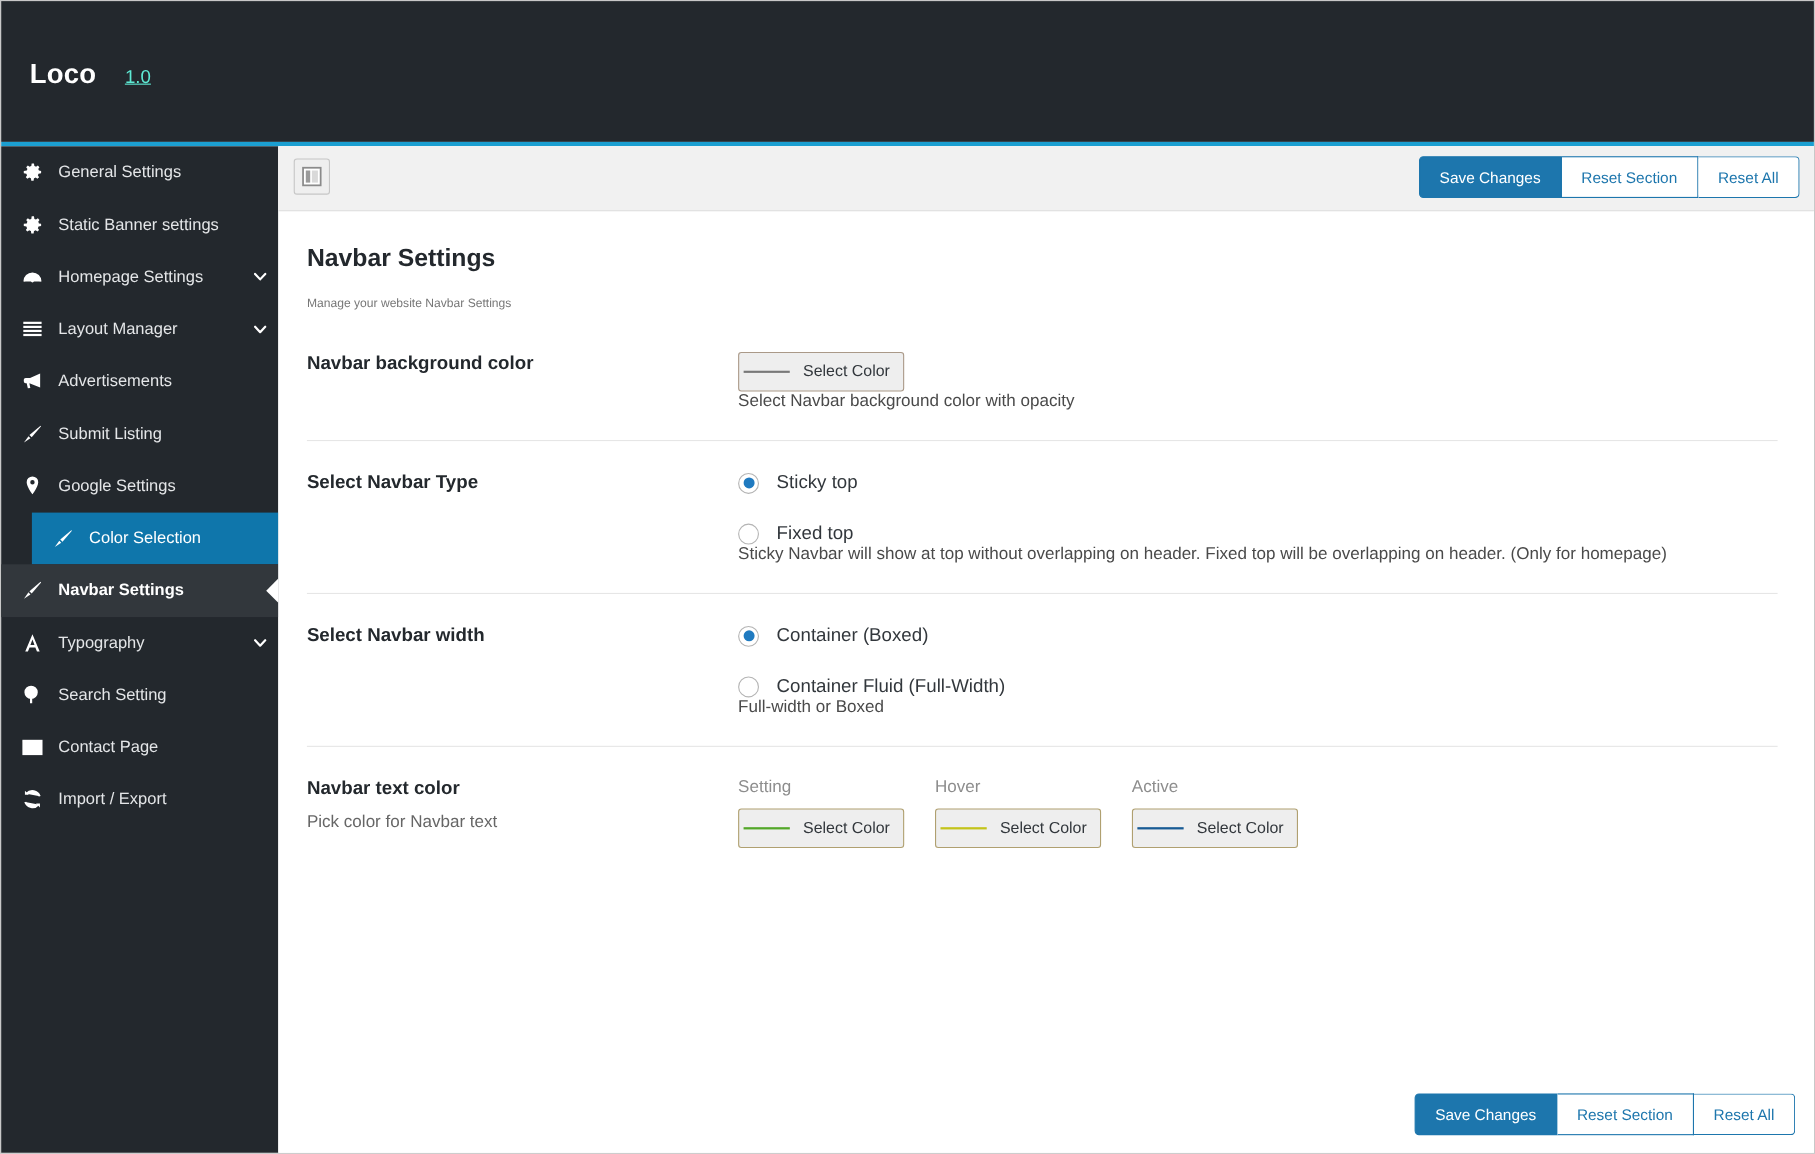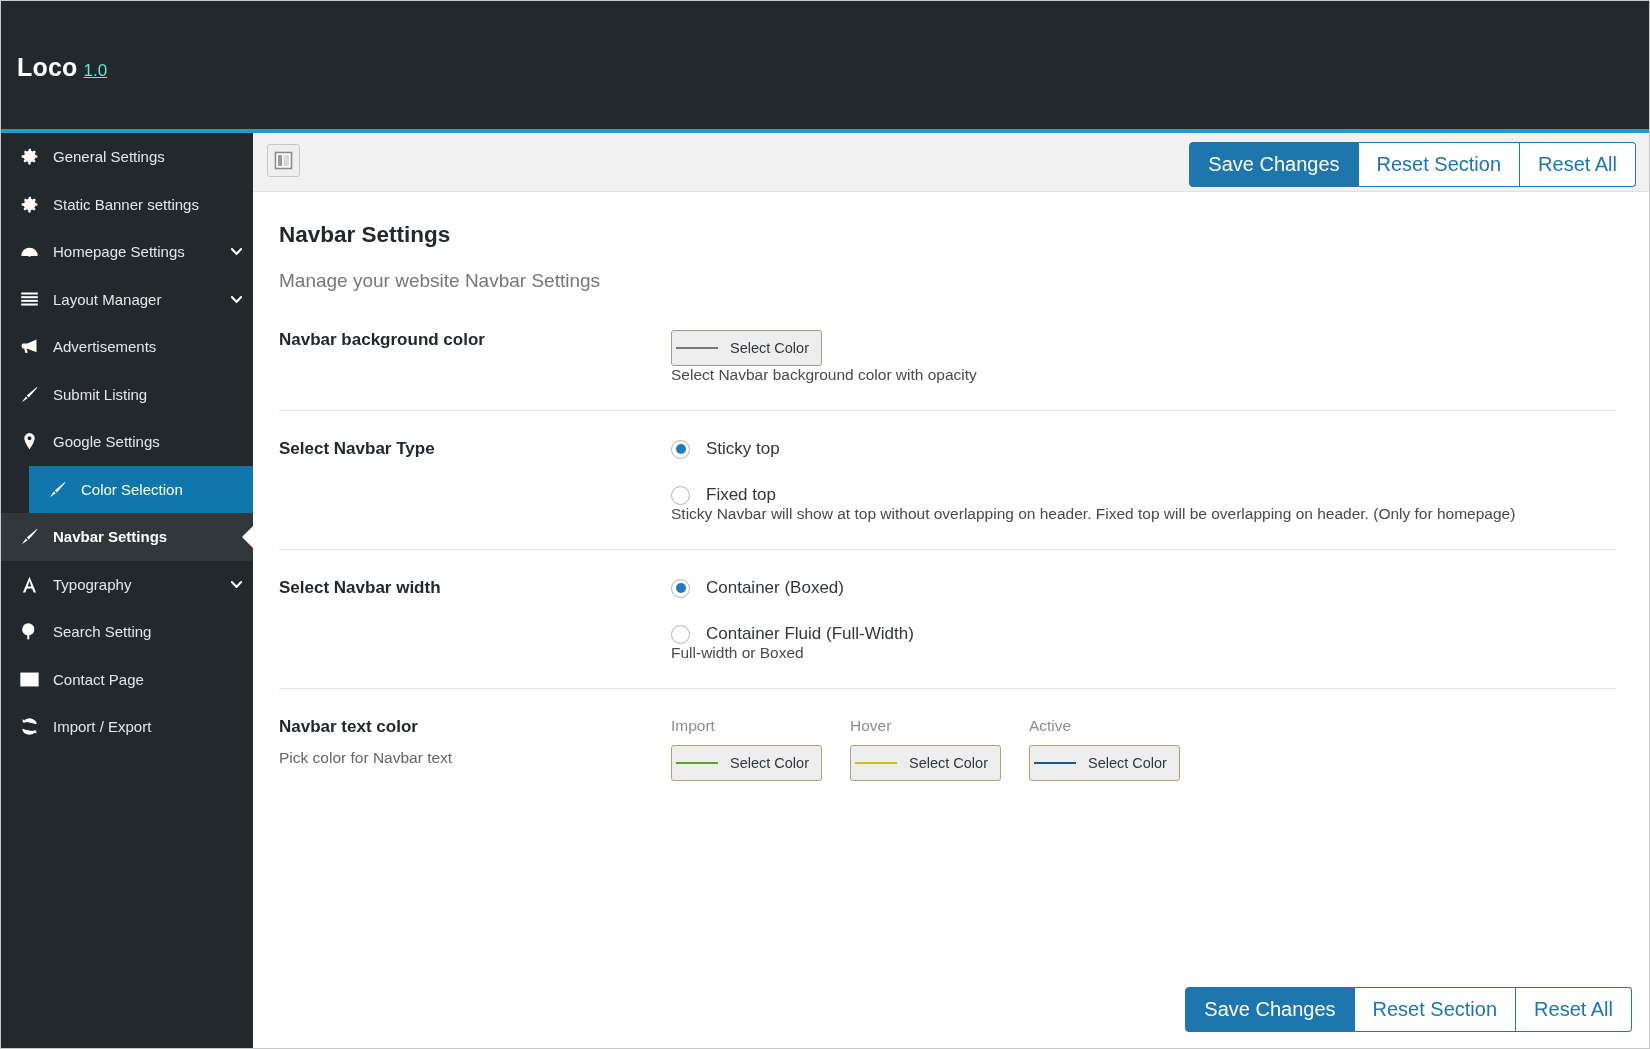--- a/index.html
+++ b/index.html
@@ -19,22 +19,22 @@
 
   
   .topbar {
     position: absolute;
     left: 0; top: 0;
     width: 1650px; height: 128px;
     background: #23282d;
   }
   .brand {
     position: absolute;
-    left: 16px; top: 52px;
-    display: flex; align-items: baseline; gap: 6px;
+    left: 26px; top: 52px;
+    display: flex; align-items: baseline; gap: 26px;
   }
   .brand-name {
     color: #ffffff;
     font-size: 25px;
     font-weight: 700;
     letter-spacing: .2px;
   }
   .brand-version {
     color: #5eead4;
     font-size: 17px;
@@ -130,21 +130,21 @@
     display: flex; align-items: center; justify-content: center;
     cursor: pointer;
   }
   .btn-row-top {
     position: absolute;
     right: 14px; top: 9px;
     display: flex;
   }
   .btn {
     font-family: "Liberation Sans", sans-serif;
-    font-size: 20px;
+    font-size: 14px;
     padding: 10px 18px;
     border: 1px solid #1d76ad;
     background: #ffffff;
     color: #1d76ad;
     cursor: pointer;
     line-height: 1.15;
     white-space: nowrap;
   }
   .btn.primary {
     background: #1d76ad;
@@ -164,21 +164,21 @@
   .content {
     padding: 30px 34px 0 26px;
   }
   .section-title {
     font-size: 22.5px;
     font-weight: 700;
     color: #23282d;
     margin: 0 0 22px 0;
   }
   .section-sub {
-    font-size: 19px;
+    font-size: 11px;
     color: #777777;
     margin: 0 0 30px 0;
   }
 
   .field-row {
     display: flex;
     border-top: 1px solid #e6e6e6;
     padding: 28px 0 26px 0;
   }
   .field-row.first { border-top: none; padding-top: 8px; }
@@ -518,21 +518,21 @@
       </div>
 
       <div class="field-row">
         <div class="field-label">
           <span class="lbl">Navbar text color</span>
           <span class="sub">Pick color for Navbar text</span>
         </div>
         <div class="field-control">
           <div class="color-group" id="text-color-group">
               <div class="color-col">
-                <span class="ccl">Import</span>
+                <span class="ccl">Setting</span>
                 <div class="color-btn tinted">
                   <div class="swatch" style="background: rgb(102, 204, 51); border-color: rgba(0, 0, 0, 0.18);"></div>
                   <div class="cb-text">Select Color</div>
                 </div>
               </div>
               <div class="color-col">
                 <span class="ccl">Hover</span>
                 <div class="color-btn tinted">
                   <div class="swatch" style="background: rgb(238, 238, 34); border-color: rgba(0, 0, 0, 0.18);"></div>
                   <div class="cb-text">Select Color</div>

